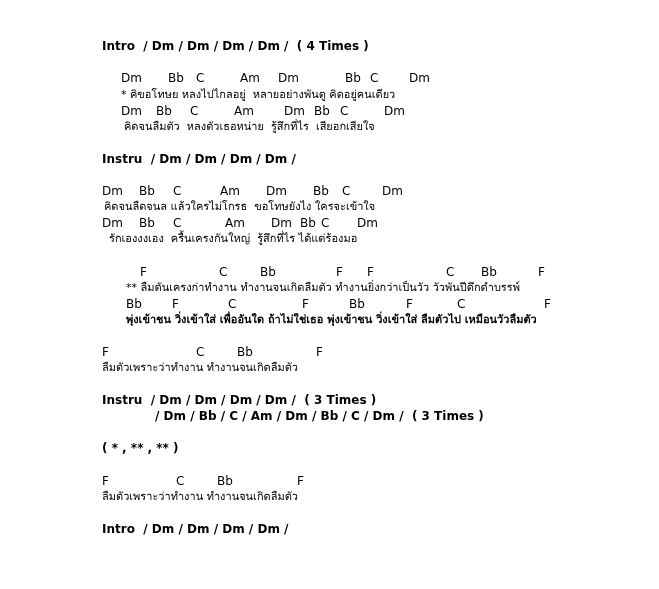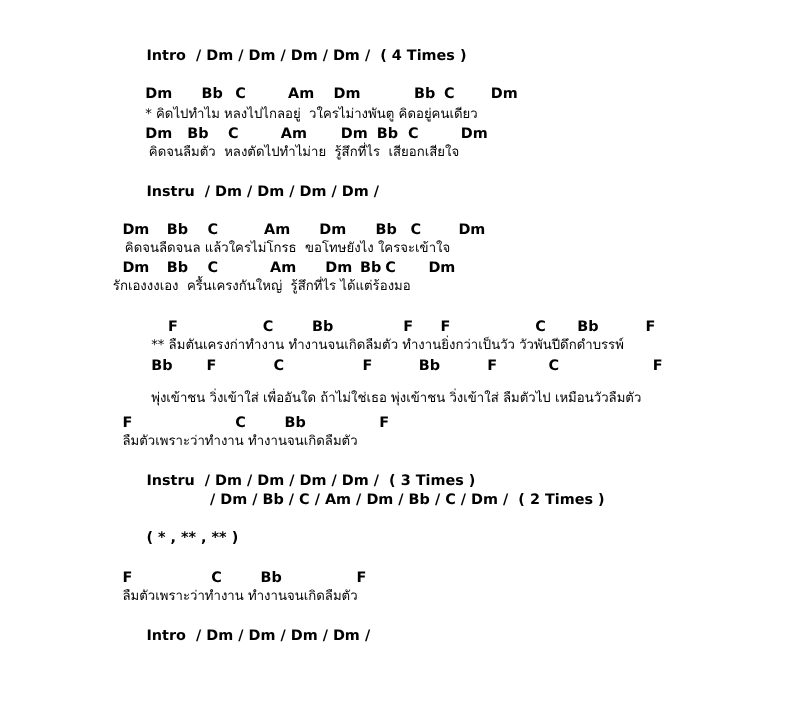--- a/index.html
+++ b/index.html
@@ -1,50 +1,50 @@
 <!DOCTYPE html>
 <html><head>
 <meta charset="utf-8">
 <style>
   html, body { margin: 0; padding: 0; background: #ffffff; }
   body { width: 659px; height: 589px; position: relative; overflow: hidden;
          font-family: "DejaVu Sans", "Liberation Sans", sans-serif; color: #000000; }
-  .line { position: absolute; white-space: pre; line-height: 16px; margin-left: 20px; }
+  .line { position: absolute; white-space: pre; line-height: 16px; }
   .bold { font-weight: bold; font-size: 12px; }
-  .chord { position: absolute; font-weight: bold; font-size: 12px; white-space: pre; line-height: 16px; }
+  .chord { position: absolute; font-weight: normal; font-size: 12px; white-space: pre; line-height: 16px; }
   .ly { position: absolute; font-size: 11px; white-space: pre; line-height: 16px; }
 </style>
 </head>
 <body>
 
 <div>
   <div class="line bold" style="left:102px; top:38px;">Intro  / Dm / Dm / Dm / Dm /  ( 4 Times )</div>
 
   <div>
       <span class="chord" style="left: 121px; top: 70px;">Dm</span>
       <span class="chord" style="left: 168px; top: 70px;">Bb</span>
       <span class="chord" style="left: 196px; top: 70px;">C</span>
       <span class="chord" style="left: 240px; top: 70px;">Am</span>
       <span class="chord" style="left: 278px; top: 70px;">Dm</span>
       <span class="chord" style="left: 345px; top: 70px;">Bb</span>
       <span class="chord" style="left: 370px; top: 70px;">C</span>
       <span class="chord" style="left: 409px; top: 70px;">Dm</span>
     </div>
-  <div class="ly" style="left:121px; top:87px;">* คิดไปทำไม หลงไปไกลอยู่  วใครไม่างพันตู คิดอยู่คนเดียว</div>
+  <div class="ly" style="left:121px; top:87px;">* คิขอโทษย หลงไปไกลอยู่  หลายอย่างพันตู คิดอยู่คนเดียว</div>
   <div>
       <span class="chord" style="left: 121px; top: 103px;">Dm</span>
       <span class="chord" style="left: 156px; top: 103px;">Bb</span>
       <span class="chord" style="left: 190px; top: 103px;">C</span>
       <span class="chord" style="left: 234px; top: 103px;">Am</span>
       <span class="chord" style="left: 284px; top: 103px;">Dm</span>
       <span class="chord" style="left: 314px; top: 103px;">Bb</span>
       <span class="chord" style="left: 340px; top: 103px;">C</span>
       <span class="chord" style="left: 384px; top: 103px;">Dm</span>
     </div>
-  <div class="ly" style="left:124px; top:119px;">คิดจนลืมตัว  หลงตัดไปทำไม่าย  รู้สึกที่ไร  เสียอกเสียใจ</div>
+  <div class="ly" style="left:124px; top:119px;">คิดจนลืมตัว  หลงตัวเธอหน่าย  รู้สึกที่ไร  เสียอกเสียใจ</div>
 
   <div class="line bold" style="left:102px; top:151px;">Instru  / Dm / Dm / Dm / Dm /</div>
 
   <div>
       <span class="chord" style="left: 102px; top: 183px;">Dm</span>
       <span class="chord" style="left: 139px; top: 183px;">Bb</span>
       <span class="chord" style="left: 173px; top: 183px;">C</span>
       <span class="chord" style="left: 220px; top: 183px;">Am</span>
       <span class="chord" style="left: 266px; top: 183px;">Dm</span>
       <span class="chord" style="left: 313px; top: 183px;">Bb</span>
@@ -55,21 +55,21 @@
   <div>
       <span class="chord" style="left: 102px; top: 215px;">Dm</span>
       <span class="chord" style="left: 139px; top: 215px;">Bb</span>
       <span class="chord" style="left: 173px; top: 215px;">C</span>
       <span class="chord" style="left: 225px; top: 215px;">Am</span>
       <span class="chord" style="left: 271px; top: 215px;">Dm</span>
       <span class="chord" style="left: 300px; top: 215px;">Bb</span>
       <span class="chord" style="left: 321px; top: 215px;">C</span>
       <span class="chord" style="left: 357px; top: 215px;">Dm</span>
     </div>
-  <div class="ly" style="left:94px; top:231px;">รักเองงงเอง  ครื้นเครงกันใหญ่  รู้สึกที่ไร ได้แต่ร้องมอ</div>
+  <div class="ly" style="left:109px; top:231px;">รักเองงงเอง  ครื้นเครงกันใหญ่  รู้สึกที่ไร ได้แต่ร้องมอ</div>
 
   <div>
       <span class="chord" style="left: 140px; top: 264px;">F</span>
       <span class="chord" style="left: 219px; top: 264px;">C</span>
       <span class="chord" style="left: 260px; top: 264px;">Bb</span>
       <span class="chord" style="left: 336px; top: 264px;">F</span>
       <span class="chord" style="left: 367px; top: 264px;">F</span>
       <span class="chord" style="left: 446px; top: 264px;">C</span>
       <span class="chord" style="left: 481px; top: 264px;">Bb</span>
       <span class="chord" style="left: 538px; top: 264px;">F</span>
@@ -78,32 +78,32 @@
   <div>
       <span class="chord" style="left: 126px; top: 296px;">Bb</span>
       <span class="chord" style="left: 172px; top: 296px;">F</span>
       <span class="chord" style="left: 228px; top: 296px;">C</span>
       <span class="chord" style="left: 302px; top: 296px;">F</span>
       <span class="chord" style="left: 349px; top: 296px;">Bb</span>
       <span class="chord" style="left: 406px; top: 296px;">F</span>
       <span class="chord" style="left: 457px; top: 296px;">C</span>
       <span class="chord" style="left: 544px; top: 296px;">F</span>
     </div>
-  <div class="ly" style="left:126px; top:324px;">พุ่งเข้าชน วิ่งเข้าใส่ เพื่ออันใด ถ้าไม่ใช่เธอ พุ่งเข้าชน วิ่งเข้าใส่ ลืมตัวไป เหมือนวัวลืมตัว</div>
+  <div class="ly" style="left:126px; top:312px;font-weight:bold;">พุ่งเข้าชน วิ่งเข้าใส่ เพื่ออันใด ถ้าไม่ใช่เธอ พุ่งเข้าชน วิ่งเข้าใส่ ลืมตัวไป เหมือนวัวลืมตัว</div>
 
   <div>
       <span class="chord" style="left: 102px; top: 344px;">F</span>
       <span class="chord" style="left: 196px; top: 344px;">C</span>
       <span class="chord" style="left: 237px; top: 344px;">Bb</span>
       <span class="chord" style="left: 316px; top: 344px;">F</span>
     </div>
   <div class="ly" style="left:102px; top:360px;">ลืมตัวเพราะว่าทำงาน ทำงานจนเกิดลืมตัว</div>
 
   <div class="line bold" style="left:102px; top:392px;">Instru  / Dm / Dm / Dm / Dm /  ( 3 Times )</div>
-  <div class="line bold" style="left:155px; top:408px;">/ Dm / Bb / C / Am / Dm / Bb / C / Dm /  ( 2 Times )</div>
+  <div class="line bold" style="left:155px; top:408px;">/ Dm / Bb / C / Am / Dm / Bb / C / Dm /  ( 3 Times )</div>
 
   <div class="line bold" style="left:102px; top:440px;">( * , ** , ** )</div>
 
   <div>
       <span class="chord" style="left: 102px; top: 473px;">F</span>
       <span class="chord" style="left: 176px; top: 473px;">C</span>
       <span class="chord" style="left: 217px; top: 473px;">Bb</span>
       <span class="chord" style="left: 297px; top: 473px;">F</span>
     </div>
   <div class="ly" style="left:102px; top:489px;">ลืมตัวเพราะว่าทำงาน ทำงานจนเกิดลืมตัว</div>

